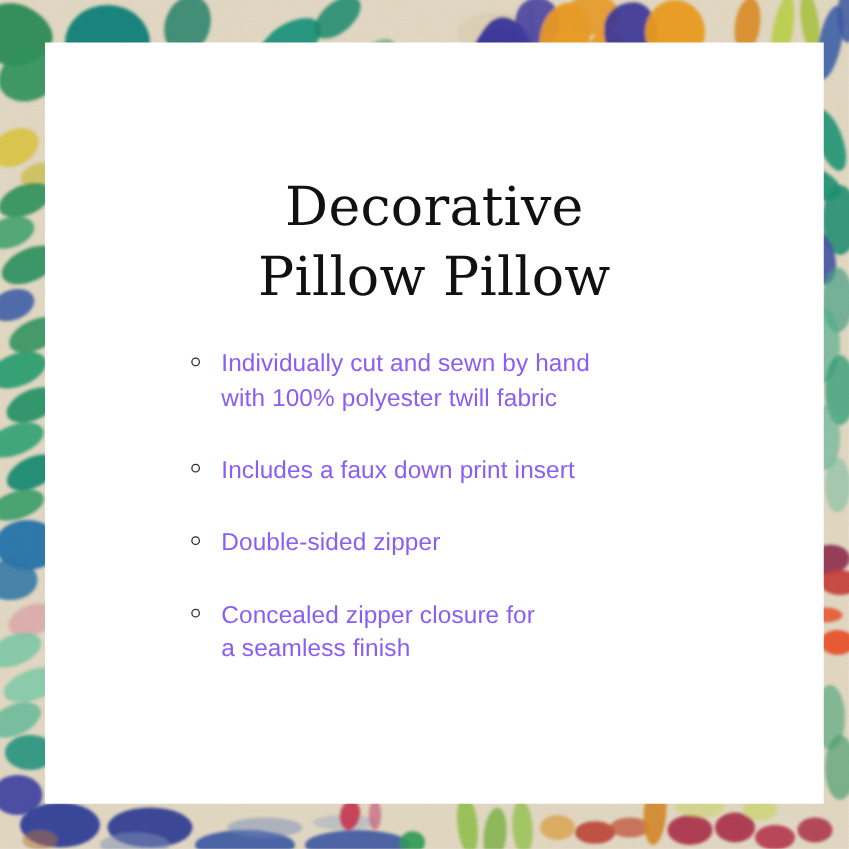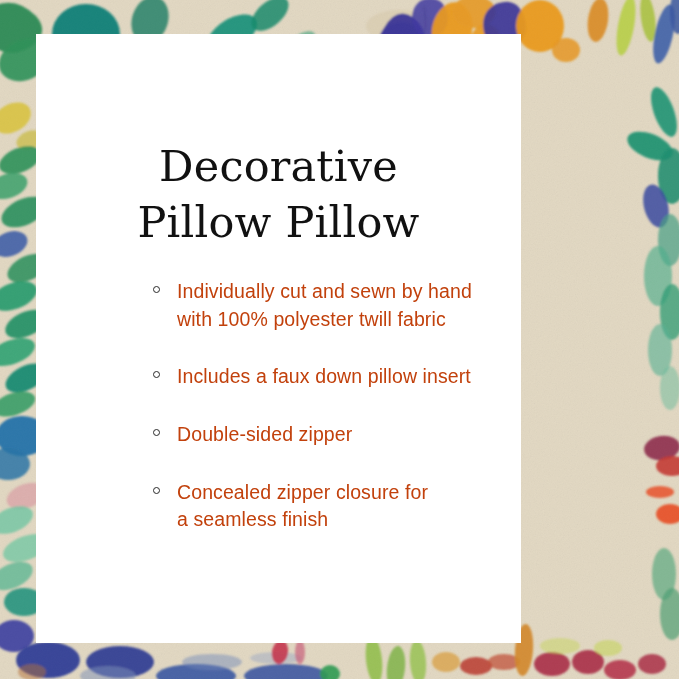--- a/index.html
+++ b/index.html
@@ -28,21 +28,21 @@
     width: 679px;
     height: 679px;
     display: block;
   }
 
   
   #card {
     position: absolute;
     left: 36px;
     top: 34px;
-    width: 485px;
+    width: 623px;
     height: 609px;
     background: #ffffff;
     box-sizing: border-box;
     padding: 0;
   }
 
   #title-block {
     position: absolute;
     left: 0;
     right: 0;
@@ -84,21 +84,21 @@
     border: 1.2px solid #2a2a2a;
     border-radius: 50%;
     box-sizing: border-box;
   }
   .feature-text {
     font-family: "Liberation Sans", sans-serif;
     font-weight: 400;
     font-size: 19.5px;
     line-height: 1.42;
     letter-spacing: 0.1px;
-    color: #c2410c;
+    color: #8b5cf6;
     display: block;
     white-space: pre-line;
   }
 </style>
 </head>
 <body>
 
 <div id="stage">
 
   <svg id="artwork" viewBox="0 0 679 679" preserveAspectRatio="none" aria-hidden="true">
@@ -242,21 +242,21 @@
     </div>
 
     <ul id="feature-list">
       <li class="feature-item">
         <span class="bullet-icon"></span>
         <span class="feature-text">Individually cut and sewn by hand
 with 100% polyester twill fabric</span>
       </li>
       <li class="feature-item">
         <span class="bullet-icon"></span>
-        <span class="feature-text">Includes a faux down pillow insert</span>
+        <span class="feature-text">Includes a faux down print insert</span>
       </li>
       <li class="feature-item">
         <span class="bullet-icon"></span>
         <span class="feature-text">Double-sided zipper</span>
       </li>
       <li class="feature-item">
         <span class="bullet-icon"></span>
         <span class="feature-text">Concealed zipper closure for
 a seamless finish</span>
       </li>

